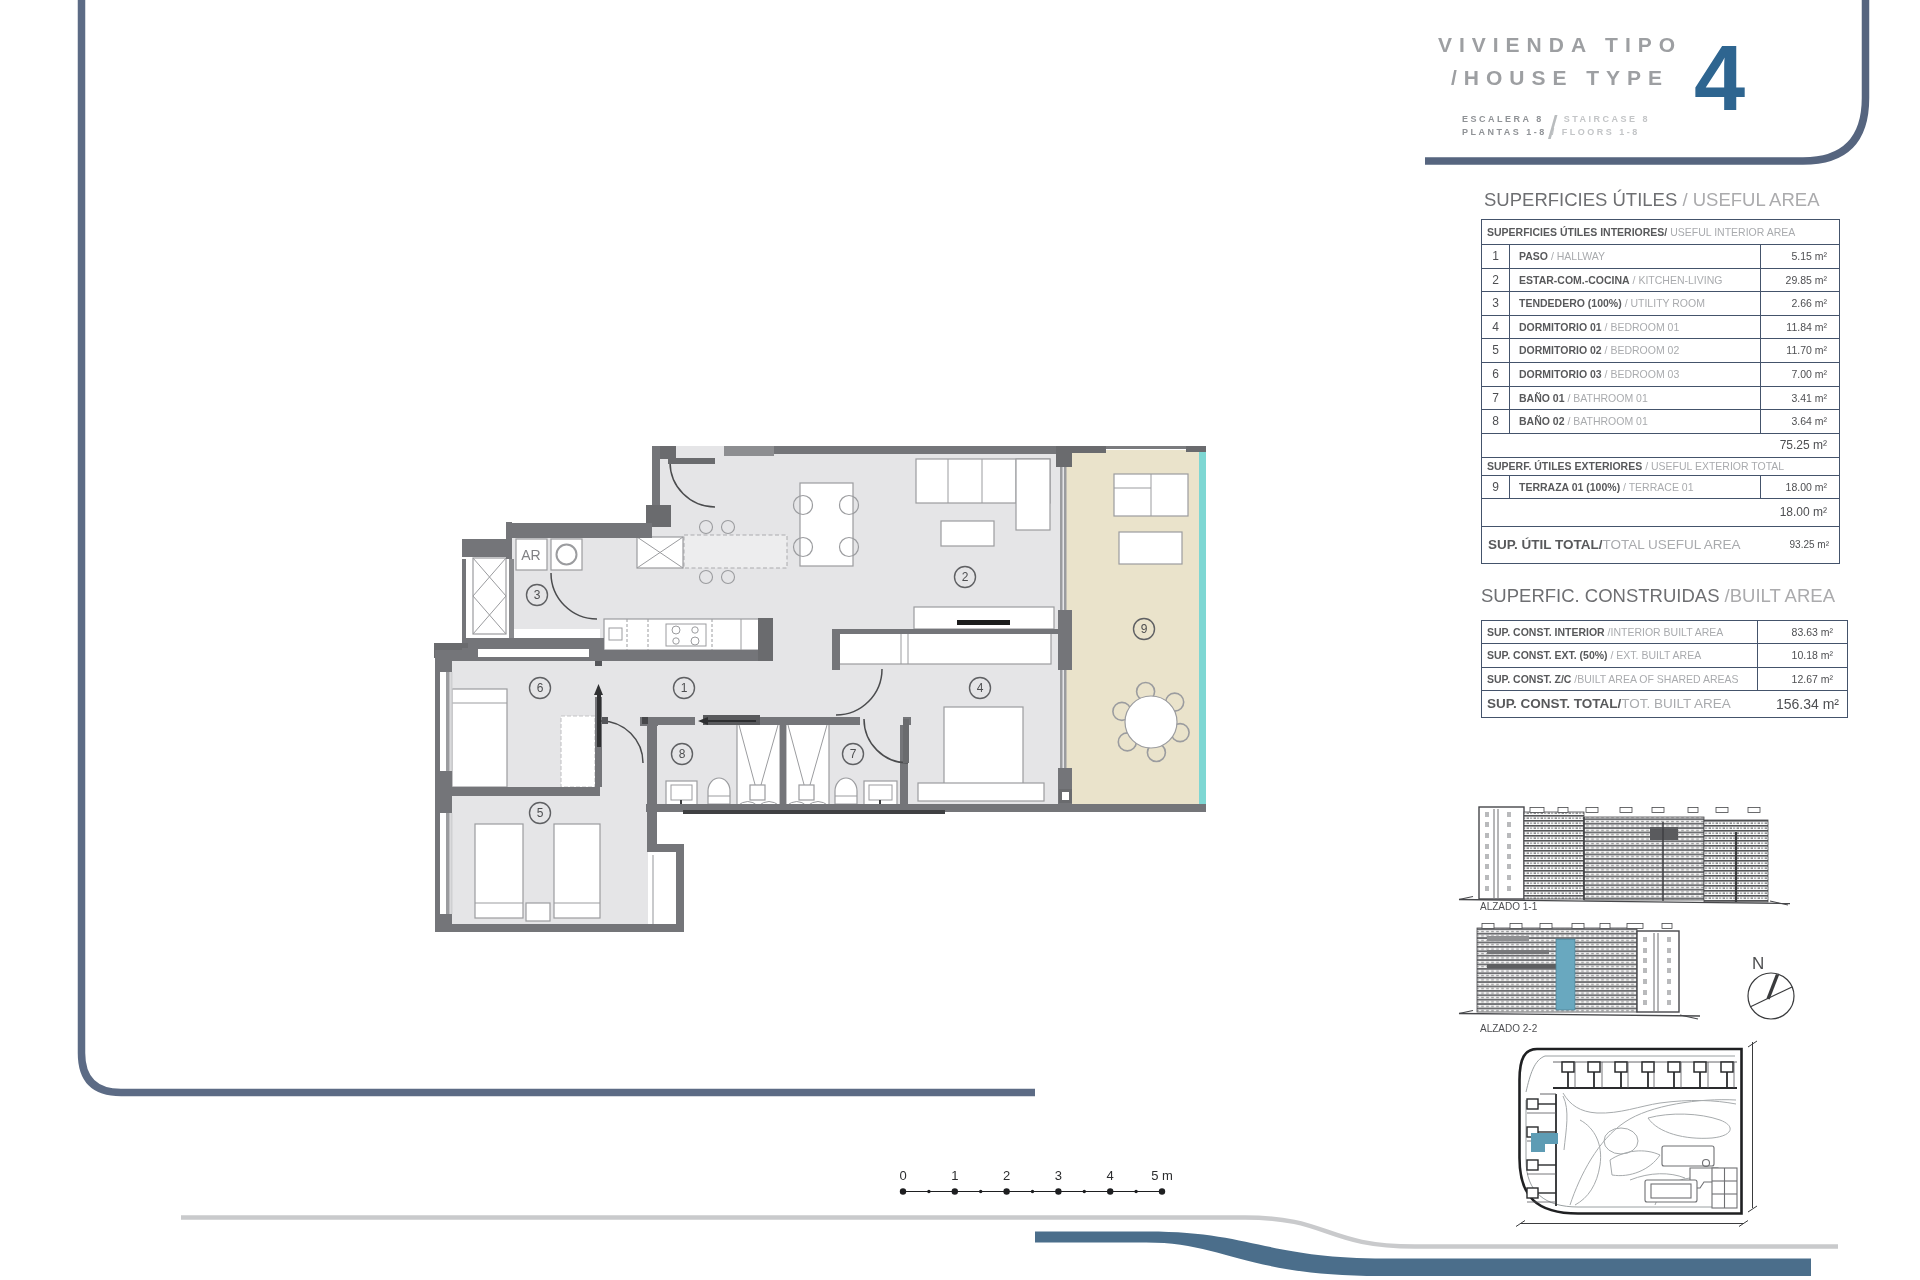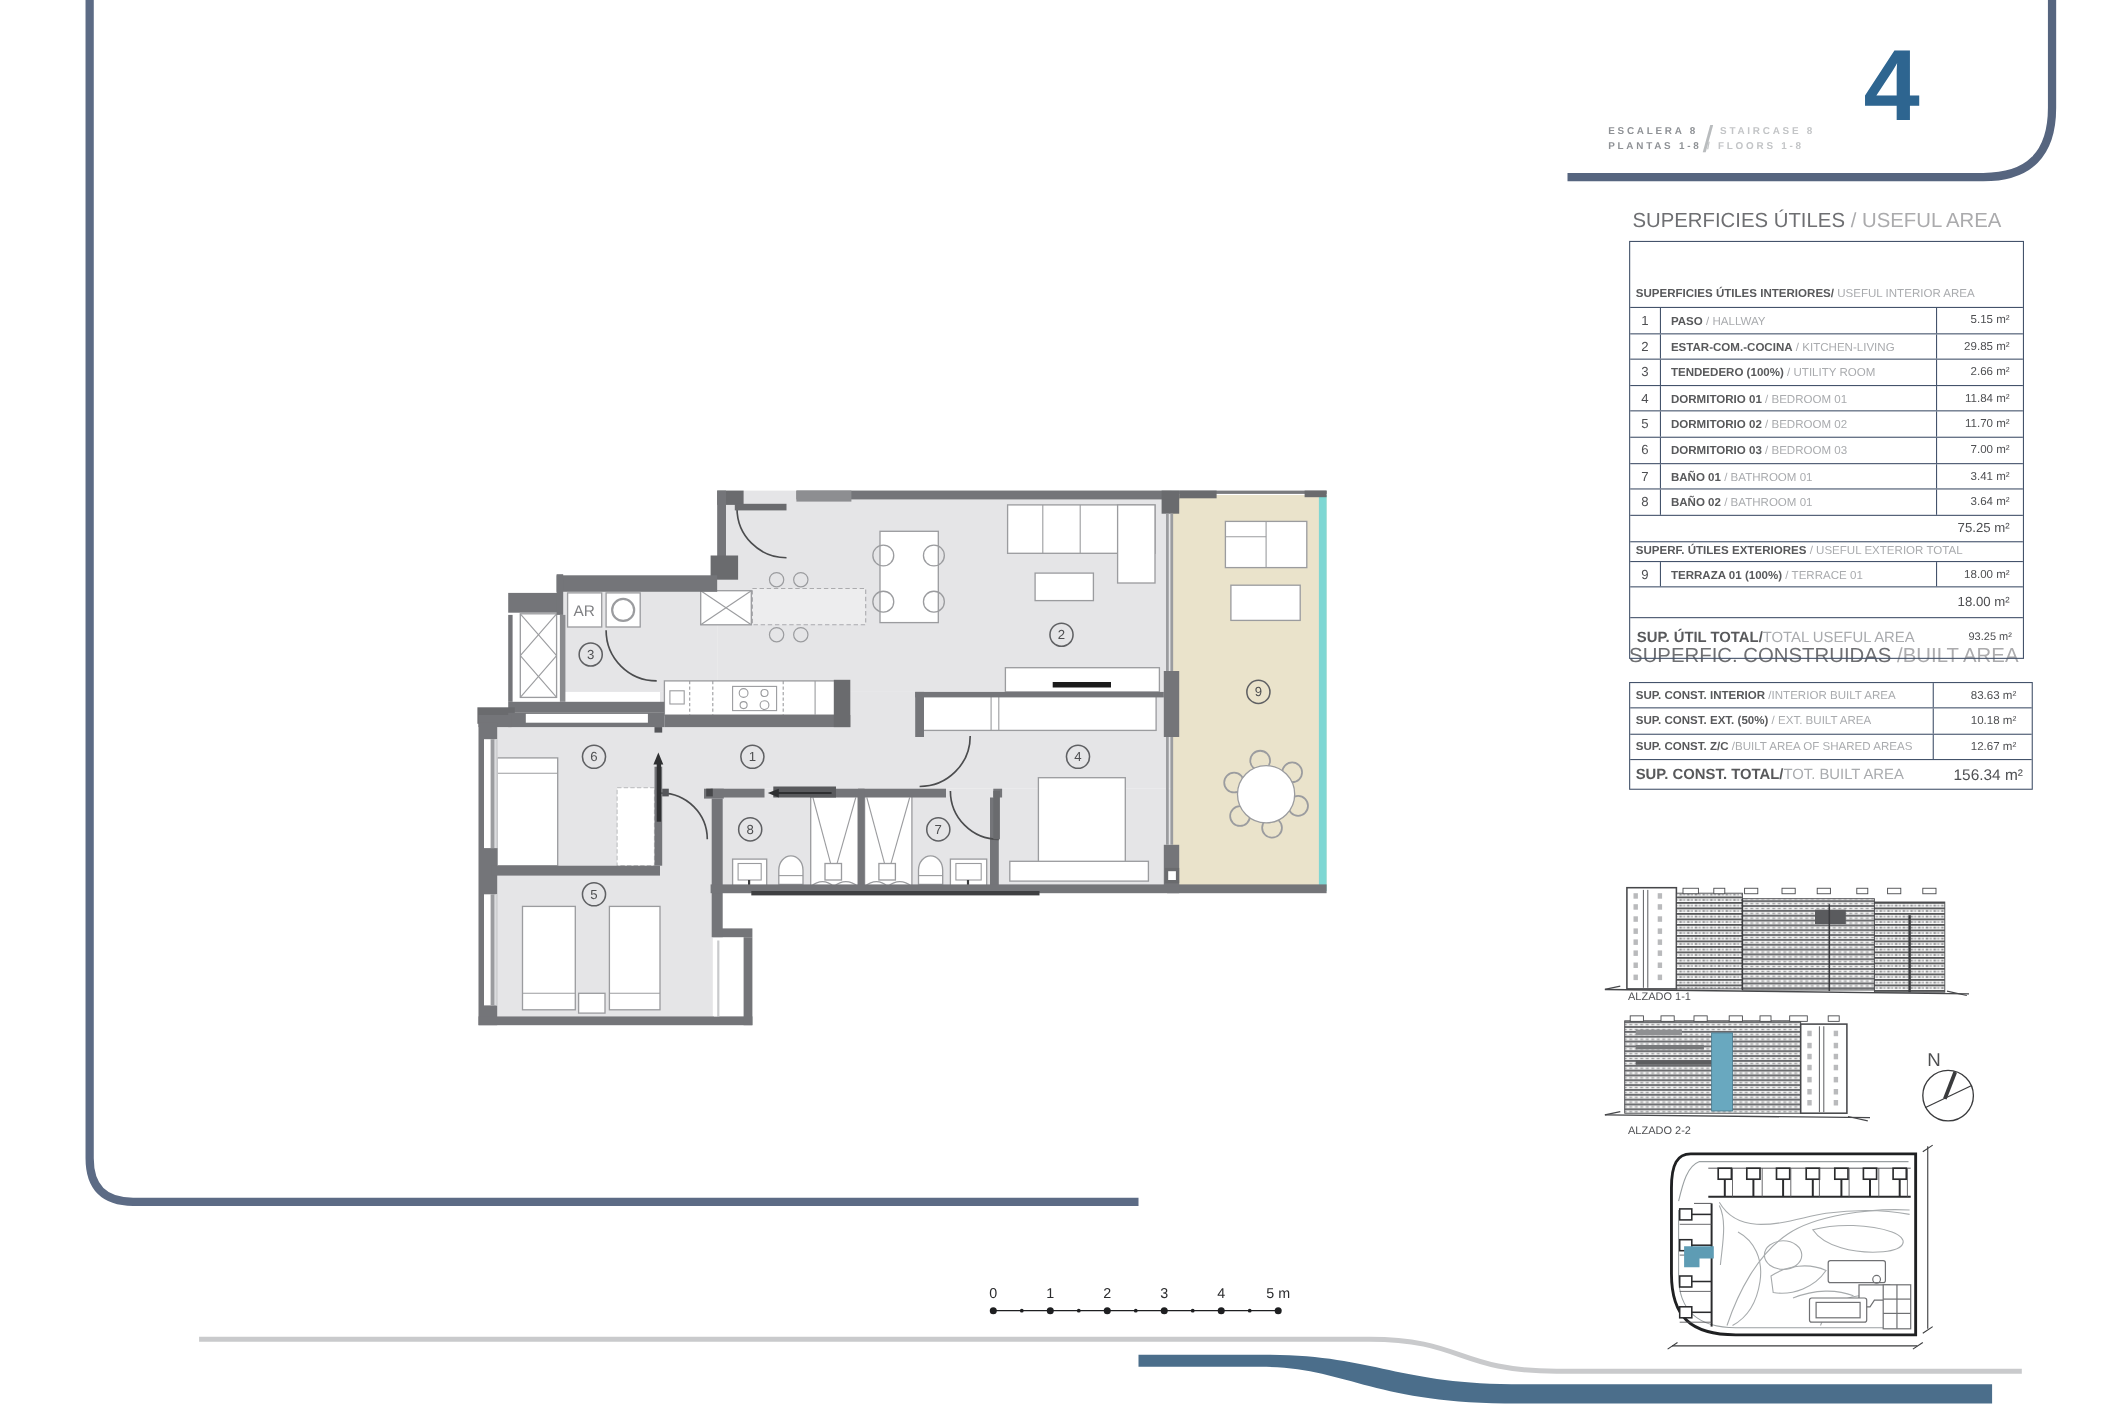--- a/index.html
+++ b/index.html
@@ -475,36 +475,40 @@
           <circle cx="1084.3" cy="1191.5" r="1.7" stroke="none"></circle>
           <circle cx="1110.2" cy="1191.5" r="3.2" stroke="none"></circle>
           <text x="1110.2" y="1180" font-size="13" text-anchor="middle" stroke="none" fill="#2c2d2f">4</text>
           <circle cx="1136.1" cy="1191.5" r="1.7" stroke="none"></circle>
           <circle cx="1162.0" cy="1191.5" r="3.2" stroke="none"></circle>
           <text x="1162.0" y="1180" font-size="13" text-anchor="middle" stroke="none" fill="#2c2d2f">5 m</text>
         </g>
 </g>
     </svg>
 
+<div class="abs" style="left:1435px;top:33px;width:250px;text-align:center;">
+  <div class="ttl-gray">VIVIENDA TIPO</div>
+  <div class="ttl-gray" style="margin-top:9px;">/HOUSE TYPE</div>
+</div>
 
 <div class="abs" style="left:1694px;top:26px;width:70px;font-size:92px;font-weight:bold;color:#2e6590;">4</div>
 
 <div class="abs" style="left:1462px;top:113px;font-size:9px;letter-spacing:2.5px;line-height:13px;color:#8f9296;font-weight:bold;">
   <div>ESCALERA 8&nbsp;&nbsp;<span style="color:#c3c5c7">/ STAIRCASE 8</span></div>
   <div>PLANTAS 1-8 <span style="color:#c3c5c7">/ FLOORS 1-8</span></div>
 </div>
 
 <div class="abs" style="left:1548px;top:108px;font-size:34px;color:#b9bcbe;font-weight:400;transform:rotate(0deg);">/</div>
 
 <div class="abs" style="left:1484px;top:189px;font-size:18.5px;"><span style="color:#6e6f72;margin-top:24px;">SUPERFICIES ÚTILES</span> <span style="color:#ababad;">/ USEFUL AREA</span></div>
 
 <div class="abs" style="left:1481px;top:585px;font-size:18.5px;"><span style="color:#6e6f72;">SUPERFIC. CONSTRUIDAS</span> <span style="color:#ababad;">/BUILT AREA</span></div>
 
 <div class="abs" style="left:1481px;top:219px;width:357px;border:1.4px solid #44536b;font-size:10.5px;">
-<div style="height:24px;line-height:24px;border-bottom:1.4px solid #44536b;padding-left:5px;margin-top:35px;"><span class="es" style="font-weight:bold;">SUPERFICIES ÚTILES INTERIORES/</span> <span class="en">USEFUL INTERIOR AREA</span></div>
+<div style="height:24px;line-height:24px;border-bottom:1.4px solid #44536b;padding-left:5px;"><span class="es" style="font-weight:bold;">SUPERFICIES ÚTILES INTERIORES/</span> <span class="en">USEFUL INTERIOR AREA</span></div>
 <div style="height:22.6px;line-height:22.6px;border-bottom:1.4px solid #44536b;position:relative;"><span style="display:inline-block;width:27px;text-align:center;color:#4e4f52;font-size:12px;">1</span><span style="display:inline-block;width:10px;"></span><span class="es" style="font-weight:bold;">PASO</span> <span class="en">/ HALLWAY</span><span class="abs" style="right:12px;top:0;color:#4e4f52;">5.15 m²</span><span class="abs" style="left:27px;top:0;bottom:0;border-left:1.4px solid #44536b;"></span><span class="abs" style="right:78px;top:0;bottom:0;border-left:1.4px solid #44536b;"></span></div>
 <div style="height:22.6px;line-height:22.6px;border-bottom:1.4px solid #44536b;position:relative;"><span style="display:inline-block;width:27px;text-align:center;color:#4e4f52;font-size:12px;">2</span><span style="display:inline-block;width:10px;"></span><span class="es" style="font-weight:bold;">ESTAR-COM.-COCINA</span> <span class="en">/ KITCHEN-LIVING</span><span class="abs" style="right:12px;top:0;color:#4e4f52;">29.85 m²</span><span class="abs" style="left:27px;top:0;bottom:0;border-left:1.4px solid #44536b;"></span><span class="abs" style="right:78px;top:0;bottom:0;border-left:1.4px solid #44536b;"></span></div>
 <div style="height:22.6px;line-height:22.6px;border-bottom:1.4px solid #44536b;position:relative;"><span style="display:inline-block;width:27px;text-align:center;color:#4e4f52;font-size:12px;">3</span><span style="display:inline-block;width:10px;"></span><span class="es" style="font-weight:bold;">TENDEDERO (100%)</span> <span class="en">/ UTILITY ROOM</span><span class="abs" style="right:12px;top:0;color:#4e4f52;">2.66 m²</span><span class="abs" style="left:27px;top:0;bottom:0;border-left:1.4px solid #44536b;"></span><span class="abs" style="right:78px;top:0;bottom:0;border-left:1.4px solid #44536b;"></span></div>
 <div style="height:22.6px;line-height:22.6px;border-bottom:1.4px solid #44536b;position:relative;"><span style="display:inline-block;width:27px;text-align:center;color:#4e4f52;font-size:12px;">4</span><span style="display:inline-block;width:10px;"></span><span class="es" style="font-weight:bold;">DORMITORIO 01</span> <span class="en">/ BEDROOM 01</span><span class="abs" style="right:12px;top:0;color:#4e4f52;">11.84 m²</span><span class="abs" style="left:27px;top:0;bottom:0;border-left:1.4px solid #44536b;"></span><span class="abs" style="right:78px;top:0;bottom:0;border-left:1.4px solid #44536b;"></span></div>
 <div style="height:22.6px;line-height:22.6px;border-bottom:1.4px solid #44536b;position:relative;"><span style="display:inline-block;width:27px;text-align:center;color:#4e4f52;font-size:12px;">5</span><span style="display:inline-block;width:10px;"></span><span class="es" style="font-weight:bold;">DORMITORIO 02</span> <span class="en">/ BEDROOM 02</span><span class="abs" style="right:12px;top:0;color:#4e4f52;">11.70 m²</span><span class="abs" style="left:27px;top:0;bottom:0;border-left:1.4px solid #44536b;"></span><span class="abs" style="right:78px;top:0;bottom:0;border-left:1.4px solid #44536b;"></span></div>
 <div style="height:22.6px;line-height:22.6px;border-bottom:1.4px solid #44536b;position:relative;"><span style="display:inline-block;width:27px;text-align:center;color:#4e4f52;font-size:12px;">6</span><span style="display:inline-block;width:10px;"></span><span class="es" style="font-weight:bold;">DORMITORIO 03</span> <span class="en">/ BEDROOM 03</span><span class="abs" style="right:12px;top:0;color:#4e4f52;">7.00 m²</span><span class="abs" style="left:27px;top:0;bottom:0;border-left:1.4px solid #44536b;"></span><span class="abs" style="right:78px;top:0;bottom:0;border-left:1.4px solid #44536b;"></span></div>
 <div style="height:22.6px;line-height:22.6px;border-bottom:1.4px solid #44536b;position:relative;"><span style="display:inline-block;width:27px;text-align:center;color:#4e4f52;font-size:12px;">7</span><span style="display:inline-block;width:10px;"></span><span class="es" style="font-weight:bold;">BAÑO 01</span> <span class="en">/ BATHROOM 01</span><span class="abs" style="right:12px;top:0;color:#4e4f52;">3.41 m²</span><span class="abs" style="left:27px;top:0;bottom:0;border-left:1.4px solid #44536b;"></span><span class="abs" style="right:78px;top:0;bottom:0;border-left:1.4px solid #44536b;"></span></div>
 <div style="height:22.6px;line-height:22.6px;border-bottom:1.4px solid #44536b;position:relative;"><span style="display:inline-block;width:27px;text-align:center;color:#4e4f52;font-size:12px;">8</span><span style="display:inline-block;width:10px;"></span><span class="es" style="font-weight:bold;">BAÑO 02</span> <span class="en">/ BATHROOM 01</span><span class="abs" style="right:12px;top:0;color:#4e4f52;">3.64 m²</span><span class="abs" style="left:27px;top:0;bottom:0;border-left:1.4px solid #44536b;"></span><span class="abs" style="right:78px;top:0;bottom:0;border-left:1.4px solid #44536b;"></span></div>
 <div style="height:23px;line-height:23px;border-bottom:1.4px solid #44536b;position:relative;">
         <span class="abs" style="right:12px;color:#4e4f52;font-size:12px;">75.25 m²</span>

